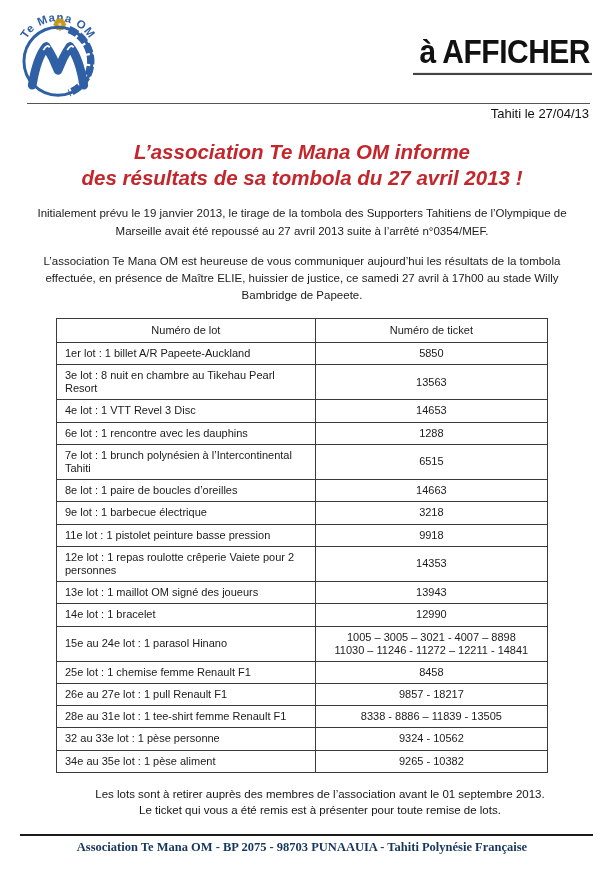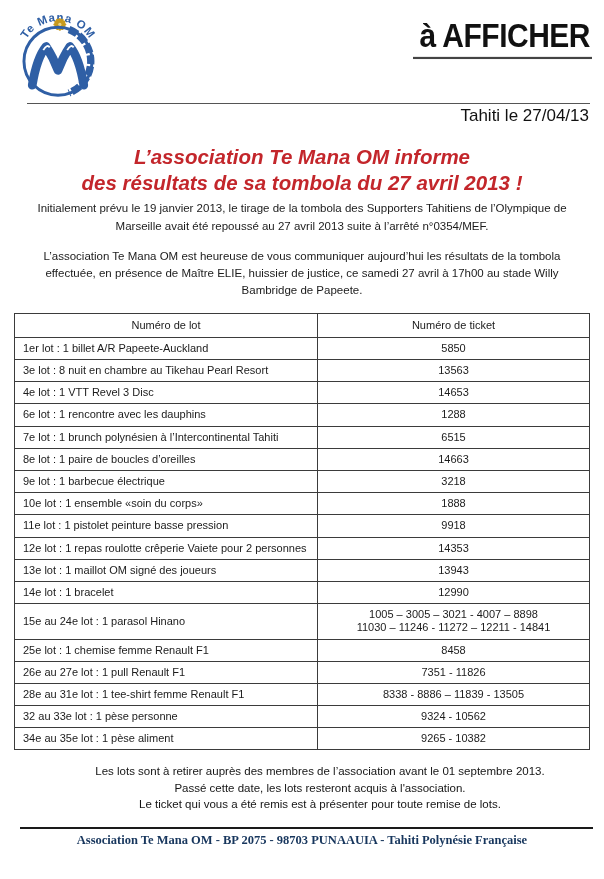--- a/index.html
+++ b/index.html
@@ -12,52 +12,52 @@
     overflow: hidden;
   }
   .page { width: 604px; height: 879px; position: relative; }
 
   
   .header {
     display: flex; justify-content: space-between; align-items: flex-start;
     padding: 4px 10px 0 12px; height: 100px;
   }
   .logo { width: 92px; height: 96px; flex: 0 0 auto; }
-  .stamp-wrap { margin-top: 14px; padding-right: 2px; }
+  .stamp-wrap { margin-top: 30px; padding-right: 2px; }
   .stamp {
     font-family: "Liberation Sans", sans-serif;
     font-weight: 900; font-size: 30px; letter-spacing: -0.5px;
     color: #111; line-height: 1.1;
     border-bottom: 2px solid #444;
     padding: 0 2px 3px 6px;
     transform: scaleY(1.08); transform-origin: top;
     white-space: nowrap;
   }
 
   .top-rule { border: none; border-top: 1.5px solid #555; margin: 3px 14px 0 27px; }
   .date-line {
-    text-align: right; font-size: 17px; padding: 2px 15px 0 0; color: #111;
+    text-align: right; font-size: 13px; padding: 2px 15px 0 0; color: #111;
   }
 
   
   .title {
     text-align: center; margin-top: 18px;
     font-size: 20.5px; font-weight: bold; line-height: 1.28; font-style: italic;
   }
 
   
-  .intro { margin-top: 4px; }
+  .intro { margin-top: 14px; }
   .intro p {
     text-align: center; font-size: 11.5px; line-height: 1.5;
     margin: 0 auto 13px auto; width: 565px; color: #1b1b1b;
   }
 
   
   table.results {
-    width: 576px; margin: 3px auto 0 auto;
+    width: 492px; margin: 3px auto 0 auto;
     border-collapse: collapse; table-layout: fixed;
   }
   table.results th, table.results td {
     border: 1.5px solid #3b3b3b;
     font-size: 11px; font-weight: normal;
     padding: 4px 8px; line-height: 1.2;
     vertical-align: middle; color: #1b1b1b;
   }
   table.results th { text-align: center; padding: 5px 8px; }
   td.lot-cell   { width: 52.7%; text-align: left; }
@@ -176,26 +176,20 @@
             <div>14663</div>
           </td>
         </tr>
         <tr>
           <td class="lot-cell">9e lot : 1 barbecue électrique</td>
           <td class="ticket-cell">
             <div>3218</div>
           </td>
         </tr>
         <tr>
-          <td class="lot-cell">10e lot : 1 ensemble «soin du corps»</td>
-          <td class="ticket-cell">
-            <div>1888</div>
-          </td>
-        </tr>
-        <tr>
           <td class="lot-cell">11e lot : 1 pistolet peinture basse pression</td>
           <td class="ticket-cell">
             <div>9918</div>
           </td>
         </tr>
         <tr>
           <td class="lot-cell">12e lot : 1 repas roulotte crêperie Vaiete pour 2 personnes</td>
           <td class="ticket-cell">
             <div>14353</div>
           </td>
@@ -221,21 +215,21 @@
         </tr>
         <tr>
           <td class="lot-cell">25e lot : 1 chemise femme Renault F1</td>
           <td class="ticket-cell">
             <div>8458</div>
           </td>
         </tr>
         <tr>
           <td class="lot-cell">26e au 27e lot : 1 pull Renault F1</td>
           <td class="ticket-cell">
-            <div>7351 - 11826</div>
+            <div>9857 - 18217</div>
           </td>
         </tr>
         <tr>
           <td class="lot-cell">28e au 31e lot : 1 tee-shirt femme Renault F1</td>
           <td class="ticket-cell">
             <div>8338 - 8886 – 11839 - 13505</div>
           </td>
         </tr>
         <tr>
           <td class="lot-cell">32 au 33e lot : 1 pèse personne</td>
@@ -247,21 +241,20 @@
           <td class="lot-cell">34e au 35e lot : 1 pèse aliment</td>
           <td class="ticket-cell">
             <div>9265 - 10382</div>
           </td>
         </tr>
       </tbody>
   </table>
 
   <div class="notes" id="notes">
       <div>Les lots sont à retirer auprès des membres de l’association avant le 01 septembre 2013.</div>
-      <div>Passé cette date, les lots resteront acquis à l'association.</div>
       <div>Le ticket qui vous a été remis est à présenter pour toute remise de lots.</div>
     </div>
 
   <hr class="footer-rule">
   <div class="footer">
     <div class="nav" style="color: rgb(23, 54, 93);">Association Te Mana OM - BP 2075 - 98703 PUNAAUIA - Tahiti Polynésie Française</div>
 
   </div>
 
 </div>

